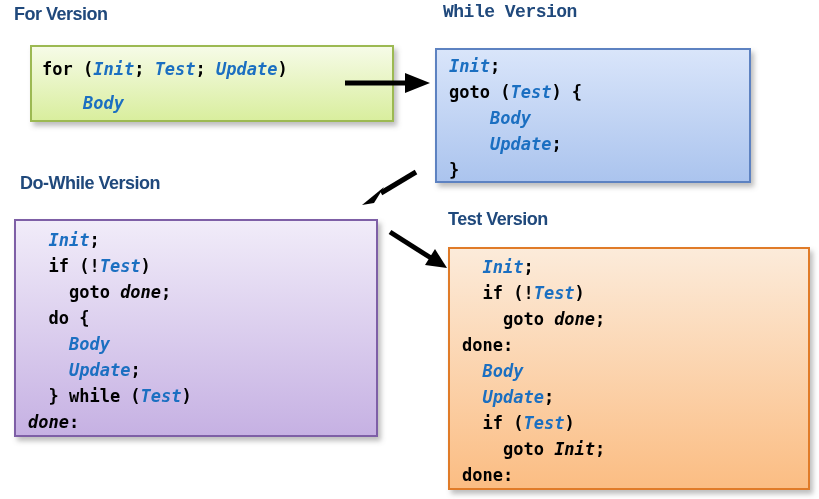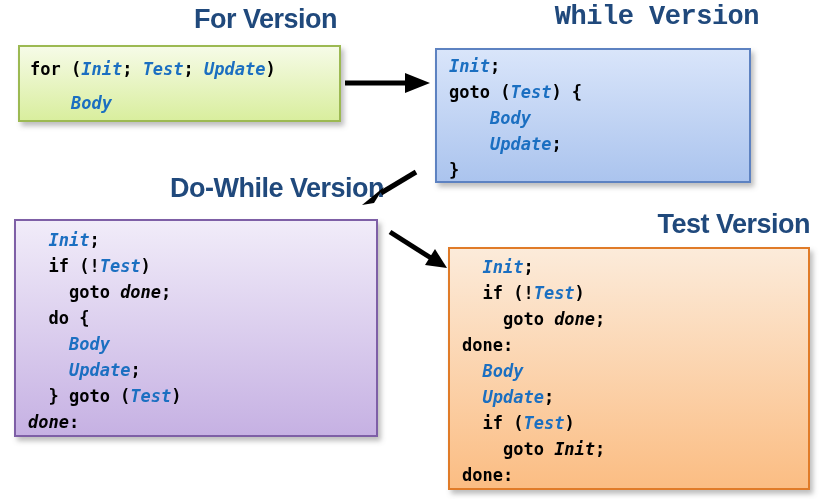--- a/index.html
+++ b/index.html
@@ -6,42 +6,42 @@
   .canvas {
     position: relative;
     width: 819px;
     height: 499px;
     background: #ffffff;
     overflow: hidden;
     font-family: "Liberation Sans", sans-serif;
   }
   .section-title {
     position: absolute;
-    text-align: right;
+    text-align: left;
     font-weight: bold;
-    font-size: 27px;
+    font-size: 18px;
     letter-spacing: -0.5px;
     color: var(--title-color, #20497c);
     white-space: nowrap;
   }
   .code-box {
     position: absolute;
     box-sizing: border-box;
     border: 2px solid #888;
     box-shadow: 3px 4px 5px rgba(110,110,110,0.45);
     font-family: "DejaVu Sans Mono", monospace;
     font-weight: bold;
     font-size: 17px;
     color: #000000;
   }
   .code-line { white-space: pre; }
   .seg-p { color: #000000; font-style: normal; }
   .seg-v { color: var(--code-blue, #1b6fc1); font-style: italic; }
   .seg-i { color: #000000; font-style: italic; }
-  #box-for     { left: 18px;  top: 45px;  width: 323px; height: 77px;  padding: 5px 0 16px 10px; line-height: 34px; border-width: 2px; }
+  #box-for     { left: 30px;  top: 45px;  width: 364px; height: 77px;  padding: 5px 0 16px 10px; line-height: 34px; border-width: 2px; }
   #box-while   { left: 435px; top: 48px;  width: 316px; height: 135px; padding: 3px 0 0 12px; line-height: 26px; }
   #box-dowhile { left: 14px;  top: 219px; width: 364px; height: 218px; padding: 6px 0 0 12px; line-height: 26px; }
   #box-goto    { left: 448px; top: 247px; width: 362px; height: 243px; padding: 5px 0 0 12px; line-height: 26px; }
   #title-for     { left: 14px;  top: 4px;   width: 323px; }
   #title-while   { left: 443px; top: 2px;   width: 316px; font-family: Liberation Mono, monospace; }
   #title-dowhile { left: 20px;  top: 173px; width: 364px; }
   #title-goto    { left: 448px; top: 209px; width: 362px; }
   .arrow-overlay {
     position: absolute;
     left: 0; top: 0;
@@ -70,21 +70,21 @@
     </div>
 
   <div class="section-title" id="title-dowhile">Do-While Version</div>
   <div class="code-box" id="box-dowhile" style="background: linear-gradient(rgb(241, 236, 249) 0%, rgb(198, 177, 227) 100%); border-color: rgb(126, 95, 166);">
       <div class="code-line"><span class="seg-p">  </span><span class="seg-v">Init</span><span class="seg-p">;</span></div>
       <div class="code-line"><span class="seg-p">  if (!</span><span class="seg-v">Test</span><span class="seg-p">)</span></div>
       <div class="code-line"><span class="seg-p">    goto </span><span class="seg-i">done</span><span class="seg-p">;</span></div>
       <div class="code-line"><span class="seg-p">  do {</span></div>
       <div class="code-line"><span class="seg-p">    </span><span class="seg-v">Body</span></div>
       <div class="code-line"><span class="seg-p">    </span><span class="seg-v">Update</span><span class="seg-p">;</span></div>
-      <div class="code-line"><span class="seg-p">  } goto (</span><span class="seg-v">Test</span><span class="seg-p">)</span></div>
+      <div class="code-line"><span class="seg-p">  } while (</span><span class="seg-v">Test</span><span class="seg-p">)</span></div>
       <div class="code-line"><span class="seg-i">done</span><span class="seg-p">:</span></div>
     </div>
 
   <div class="section-title" id="title-goto">Test Version</div>
   <div class="code-box" id="box-goto" style="background: linear-gradient(rgb(252, 235, 218) 0%, rgb(251, 189, 131) 100%); border-color: rgb(224, 123, 40);">
       <div class="code-line"><span class="seg-p">  </span><span class="seg-v">Init</span><span class="seg-p">;</span></div>
       <div class="code-line"><span class="seg-p">  if (!</span><span class="seg-v">Test</span><span class="seg-p">)</span></div>
       <div class="code-line"><span class="seg-p">    goto </span><span class="seg-i">done</span><span class="seg-p">;</span></div>
       <div class="code-line"><span class="seg-p">done:</span></div>
       <div class="code-line"><span class="seg-p">  </span><span class="seg-v">Body</span></div>

